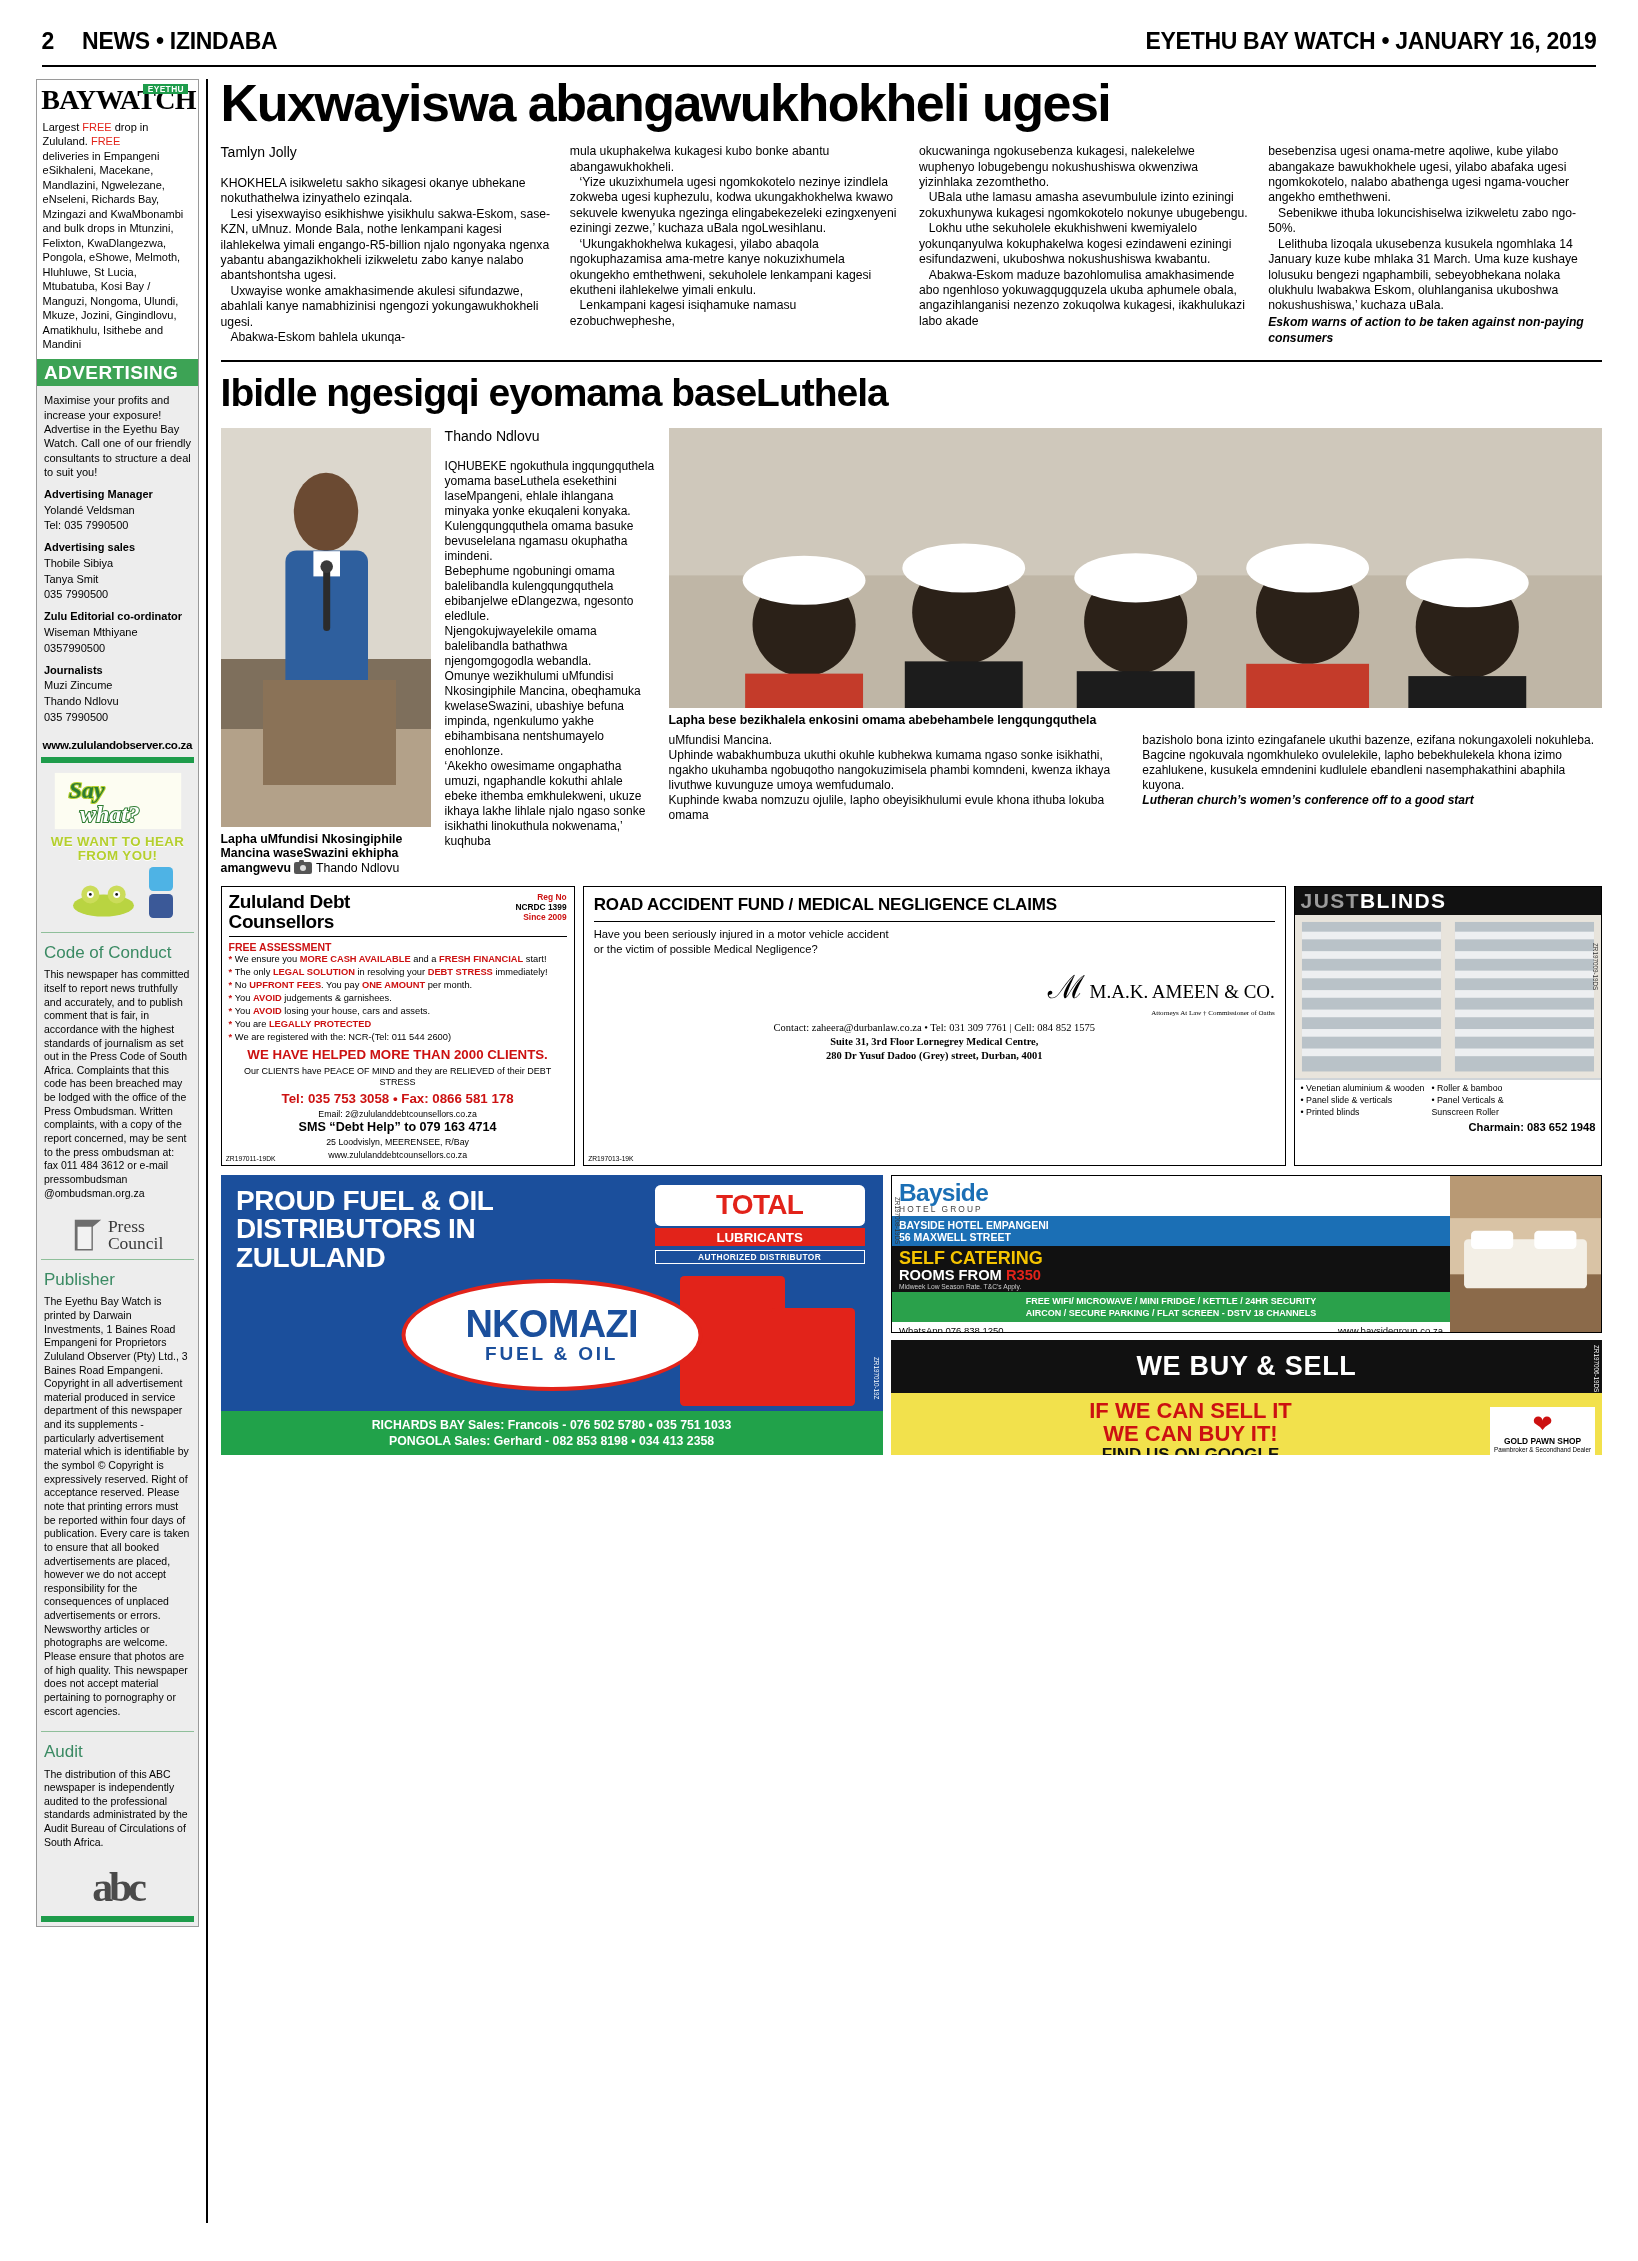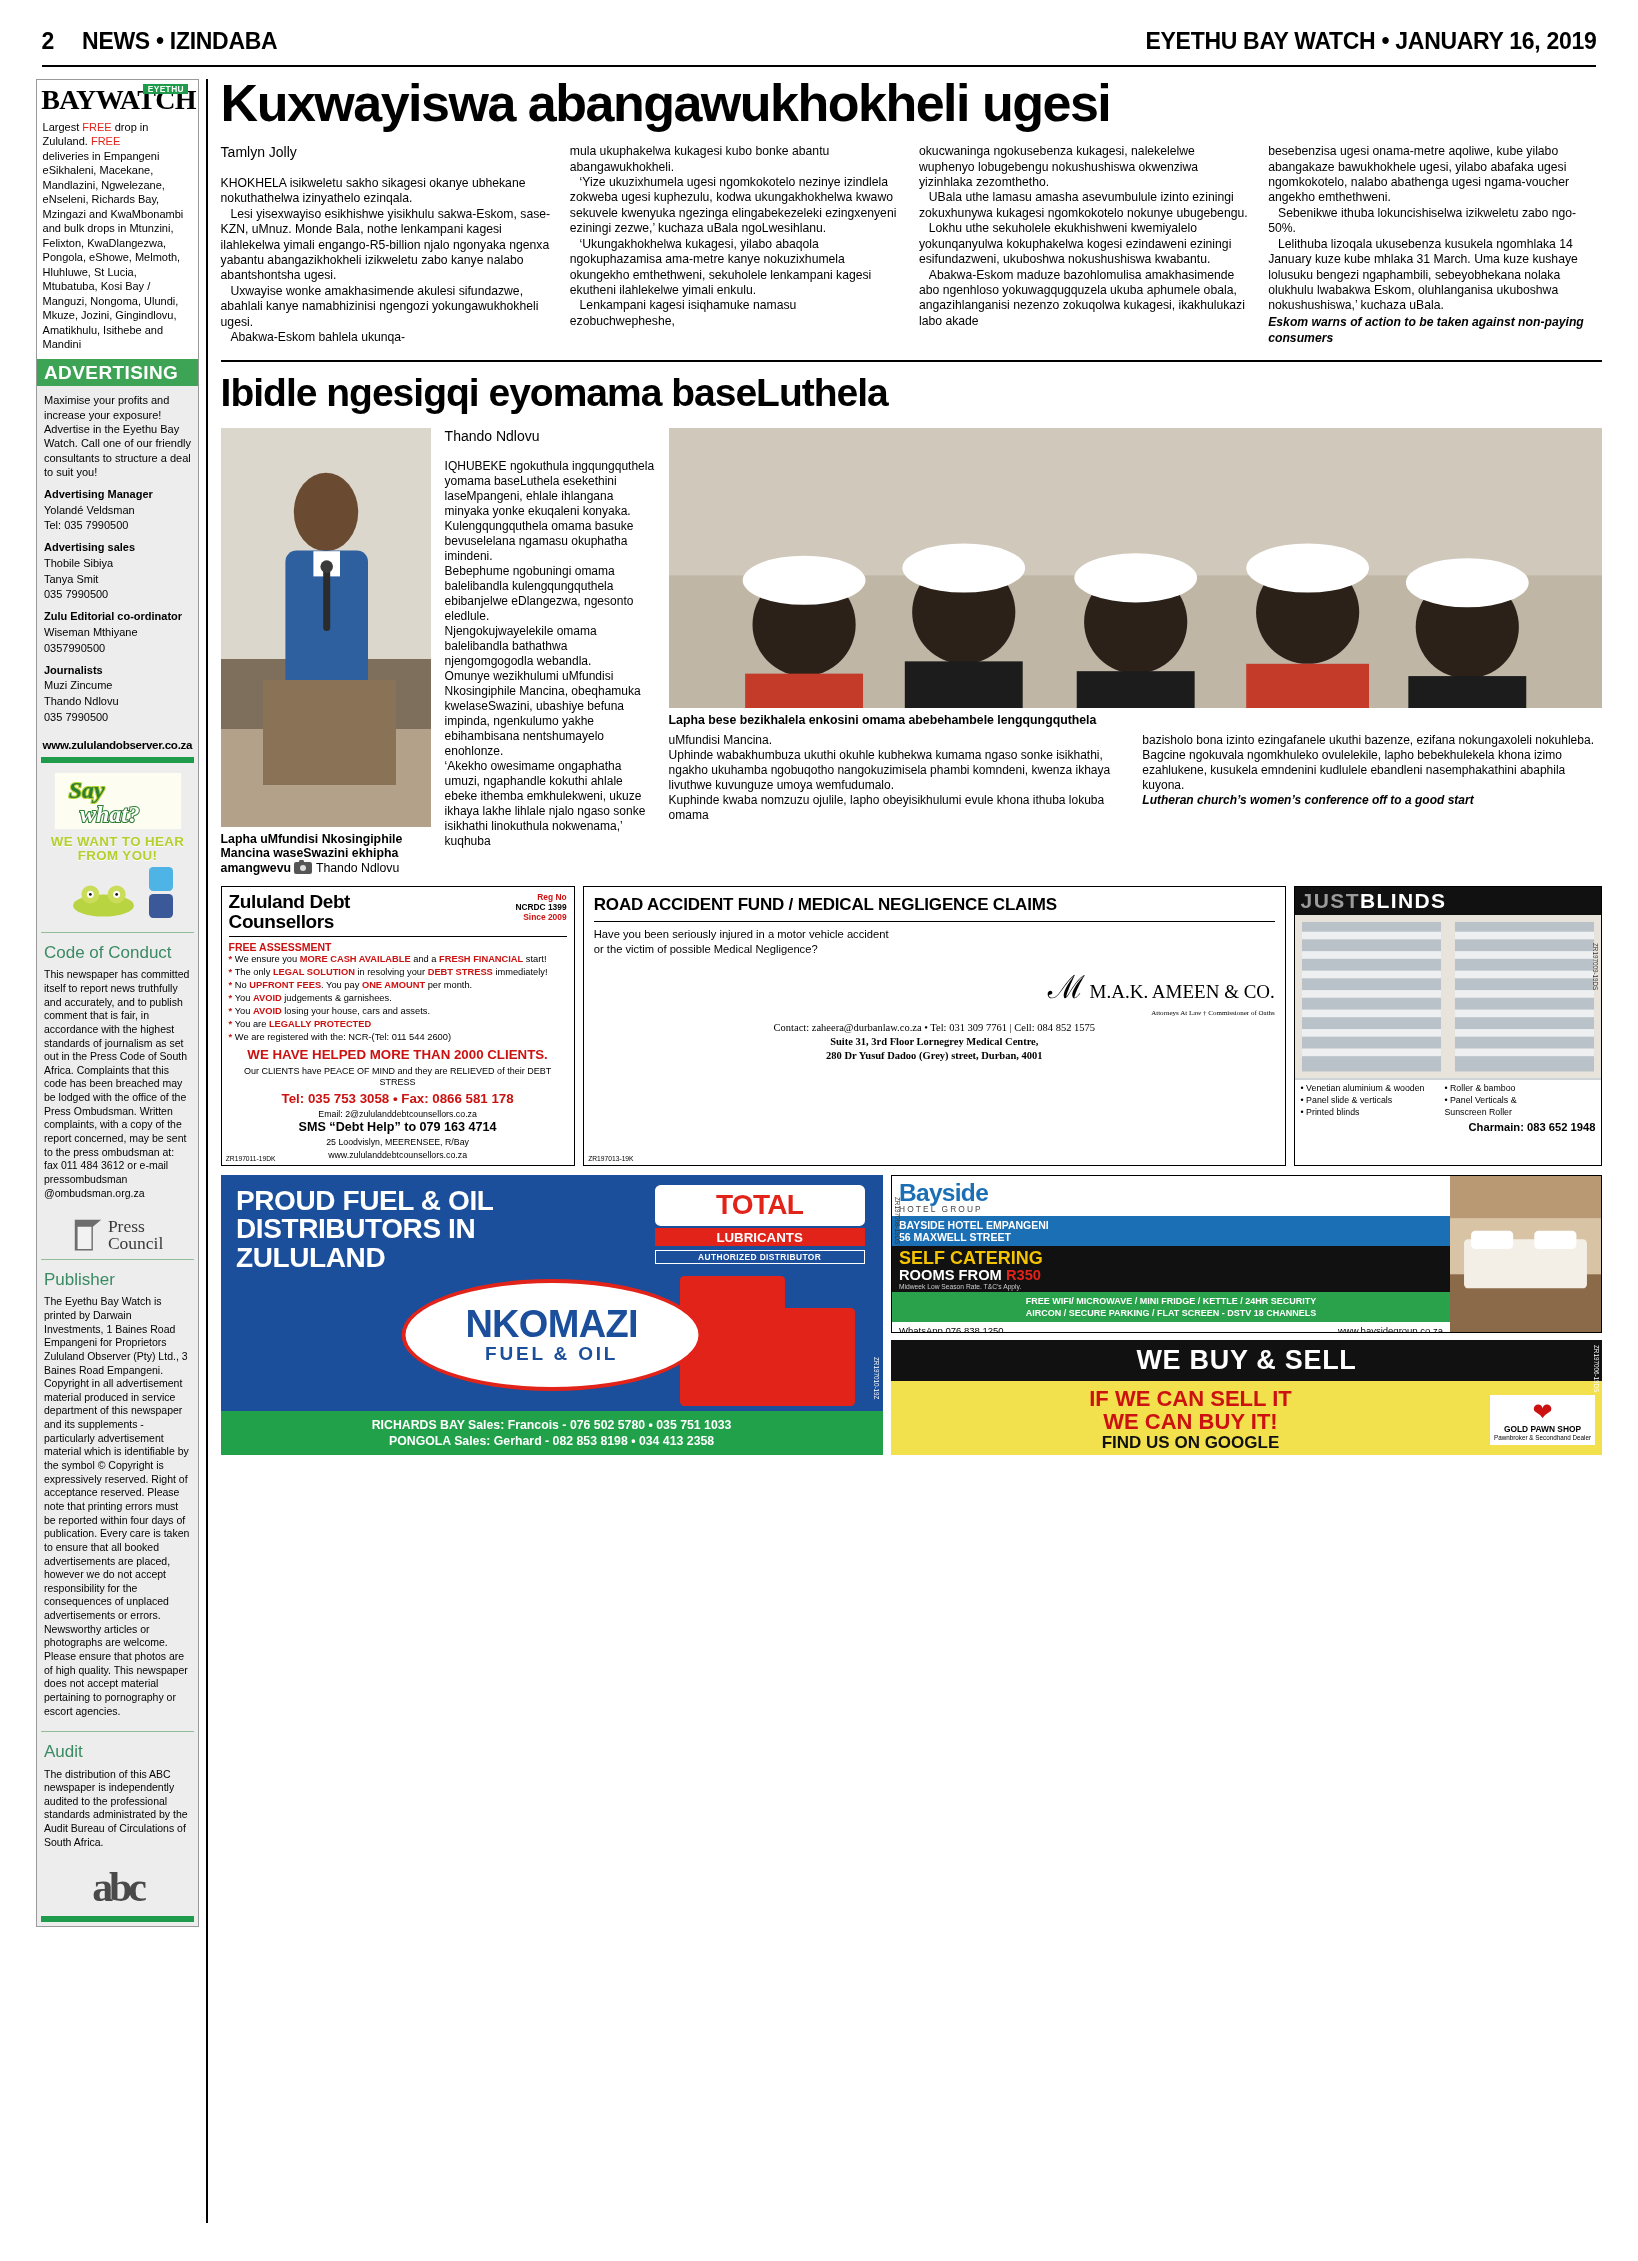--- a/index.html
+++ b/index.html
@@ -134,21 +134,21 @@
   .raf hr { border:none; border-top:1.4px solid #000; margin:4.9px 0 5.6px 0;}
   .raf-sig { font-family:"Liberation Serif",serif; font-size:19px; text-align:right;
              margin:11.2px 0 2.8px 0;}
   .raf-contact { font-family:"Liberation Serif",serif; font-size:10.5px; text-align:center;
                  line-height:1.35;}
 
   
   .jb-title { background:#111; color:#fff; font-weight:bold; font-size:21px; letter-spacing:1.4px;
               padding:2.1px 5.6px; }
   .jb-title .grey { color:#9b9b9b; }
-  .jb-feats { font-size:8.8px; line-height:1.35; display:flex; gap:20px; padding:3.5px 5.6px 0 5.6px;}
+  .jb-feats { font-size:8.8px; line-height:1.35; display:flex; gap:7px; padding:3.5px 5.6px 0 5.6px;}
   .jb-contact { font-weight:bold; font-size:11.2px; text-align:right; padding:2.1px 5.6px;}
 
   
   .nk { background:#1b4f9c; position:relative; height:100%; }
   .nk-head { color:#fff; font-weight:bold; font-size:28px; line-height:1.02;
              padding:11.2px 0 0 15.4px; letter-spacing:-0.4px;}
   .nk-oval { position:absolute; left:50%; transform:translateX(-50%); bottom:64px;
              width:301px; height:112px; background:#fff; border-radius:50%;
              border:4.2px solid #e2231a; display:flex; flex-direction:column;
              align-items:center; justify-content:center; }
@@ -175,21 +175,21 @@
   .bs-self { color:#f5c400; font-weight:bold; font-size:18px; line-height:1;}
   .bs-rooms { color:#fff; font-weight:bold; font-size:14.7px; }
   .bs-rooms .r { color:#e2231a; }
   .bs-green { background:#2aa14b; color:#fff; font-size:9px; padding:2.8px 7px; text-align:center;
               font-weight:bold; line-height:1.35;}
   .bs-white { background:#fff; font-size:9.5px; padding:2.8px 7px; display:flex;
               justify-content:space-between; }
 
   
   .wbs-top { background:#111; color:#fff; font-weight:bold; font-size:27px; text-align:center;
-             letter-spacing:0.7px; padding:5px;}
+             letter-spacing:0.7px; padding:11px;}
   .wbs-mid { background:#f2e14c; padding:5.6px 7px; display:flex; align-items:center; gap:7px;}
   .wbs-txt { color:#cc1111; font-weight:bold; font-size:22px; line-height:1.05; flex:1;
              text-align:center;}
   .wbs-find { color:#111; font-weight:bold; font-size:17px; text-align:center;}
   .wbs-bot { background:#cc1111; color:#fff; font-weight:bold; font-size:24px; text-align:center;
              padding:2.1px;}
   .pawn { background:#fff; width:105px; text-align:center; padding:4.2px 2.8px; font-size:6.3px;}
   .pawn-heart { color:#cc1111; font-size:24px; line-height:1;}
 
   .vert-code { position:absolute; writing-mode:vertical-rl; font-size:6.3px; color:#333; }

